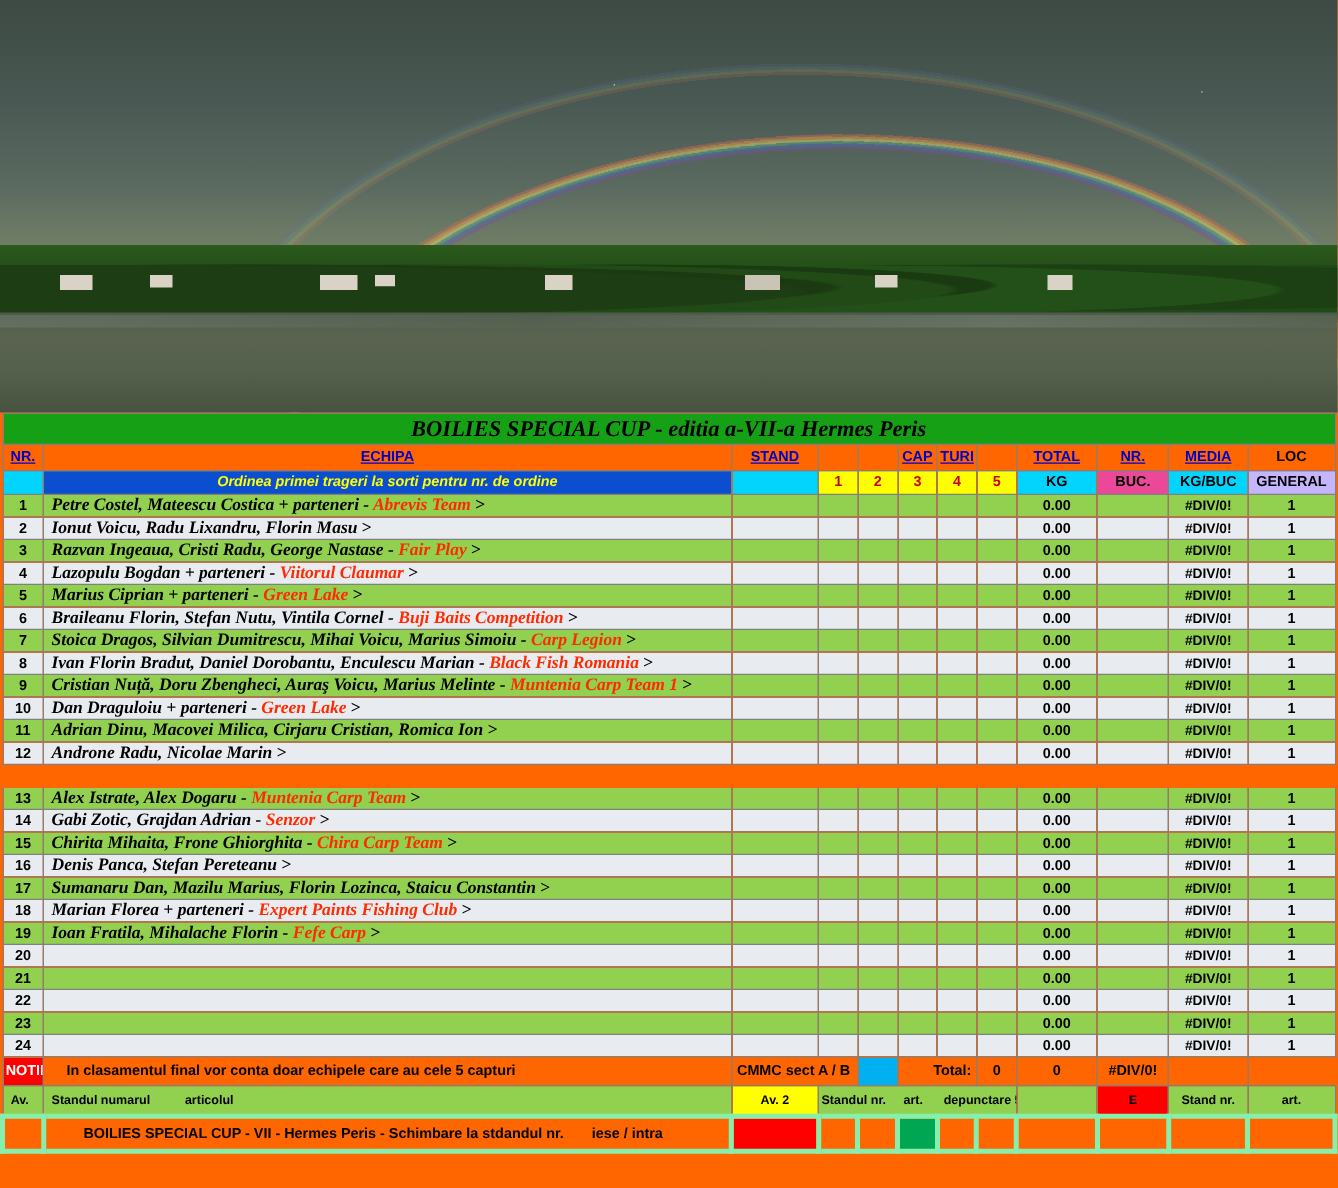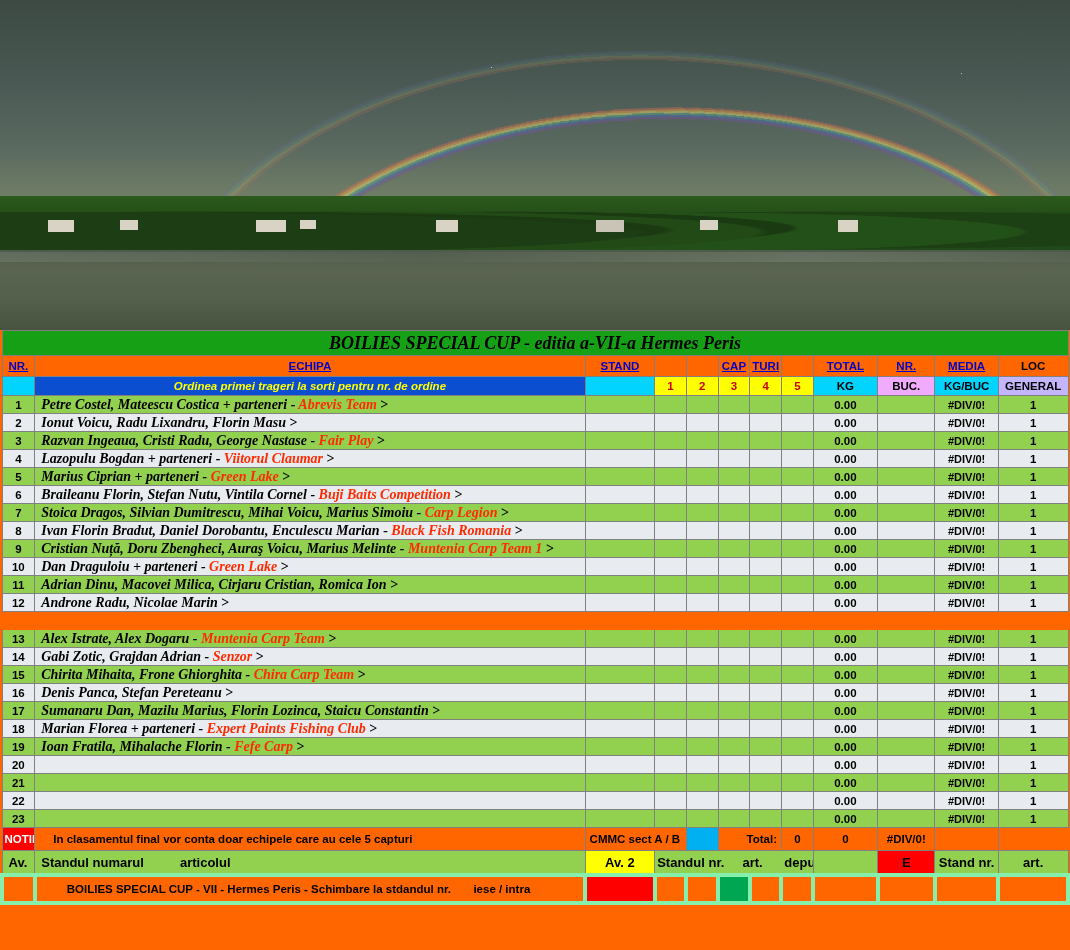--- a/index.html
+++ b/index.html
@@ -111,21 +111,21 @@
     background:#0b4ecf;
     color:#ffff00;
     font-weight:bold;
     text-align:center;
     font-style:italic;
     height:18px;
   }
   .sub .cyan{background:#00d4ff;}
   .sub .yel{background:#ffff00;color:#cc0000;font-style:normal;}
   .sub .kg{background:#00d4ff;color:#000;font-style:normal;}
-  .sub .buc{background:#f0abfc;color:#000;font-style:normal;margin-top:17px;}
+  .sub .buc{background:#ec4899;color:#000;font-style:normal;margin-top:17px;}
   .sub .kgbuc{background:#00d4ff;color:#000;font-style:normal;}
   .sub .gen{background:#c4b5fd;color:#000;font-style:normal;}
 
   tr.data td{height:17px;}
   .c-green{background:#92d050;}
   .c-gray{background:#e8ecf0;}
   .nr{text-align:center;font-weight:bold;}
   .team{
     font-family:"Liberation Serif", serif;
     font-style:italic;
@@ -144,21 +144,21 @@
 
   
   .notif td{height:22px;background:#ff6600;font-weight:bold;}
   .notif .red{background:#ff0000;color:#fff;text-align:center;font-weight:bold;font-size:11.5px;}
   .notif .msg{color:#000;font-weight:bold;padding-left:18px;}
   .notif .cmmc{background:#ff6600;font-weight:bold;padding-left:4px;}
   .notif .cyanbox{background:#00b0f0;}
   .notif .tot{background:#ff6600;font-weight:bold;text-align:right;padding-right:4px;}
   .notif .zero{background:#ff6600;text-align:center;font-weight:bold;}
 
-  .av td{height:22px;background:#92d050;font-weight:bold;font-size:13px;}
+  .av td{height:22px;background:#92d050;font-weight:bold;font-size:10px;}
   .av .yel{background:#ffff00;text-align:center;font-weight:bold;}
   .av .redbox{background:#ff0000;color:#000;text-align:center;font-weight:bold;}
   .av .lbl{padding-left:6px;}
   .av .grn{background:#92d050;}
 
   .last td{height:24px;background:#ff6600;font-weight:bold;font-size:11.5px;border:4px solid #86efac;margin-top:40px;}
   .last .txt{padding-left:30px;color:#000;}
   .last .redbox{background:#ff0000;}
   .last .greenbox{background:#00a651;}
 </style>
@@ -559,20 +559,34 @@
           <td class="num c-green"></td>
           <td class="num c-green"></td>
           <td class="num c-green"></td>
           <td class="num c-green"></td>
           <td class="num c-green"></td>
           <td class="total c-green">0.00</td>
           <td class="c-green"></td>
           <td class="div c-green">#DIV/0!</td>
           <td class="loccell c-green">1</td>
         </tr>
+        <tr class="data">
+          <td class="nr c-gray">24</td>
+          <td class="team c-gray"><span></span><span class="club"></span>&nbsp;<span class="arrow"></span></td>
+          <td class="c-gray"></td>
+          <td class="num c-gray"></td>
+          <td class="num c-gray"></td>
+          <td class="num c-gray"></td>
+          <td class="num c-gray"></td>
+          <td class="num c-gray"></td>
+          <td class="total c-gray">0.00</td>
+          <td class="c-gray"></td>
+          <td class="div c-gray">#DIV/0!</td>
+          <td class="loccell c-gray">1</td>
+        </tr>
       </tbody>
 
     <tbody>
         <tr class="notif">
       <td class="red">NOTIFICARE :</td>
       <td class="msg">In clasamentul final vor conta doar echipele care au cele 5 capturi</td>
       <td class="cmmc" colspan="2">CMMC sect  A / B</td>
       <td class="cyanbox"></td>
       <td class="tot" colspan="2">Total:</td>
       <td class="zero">0</td>

